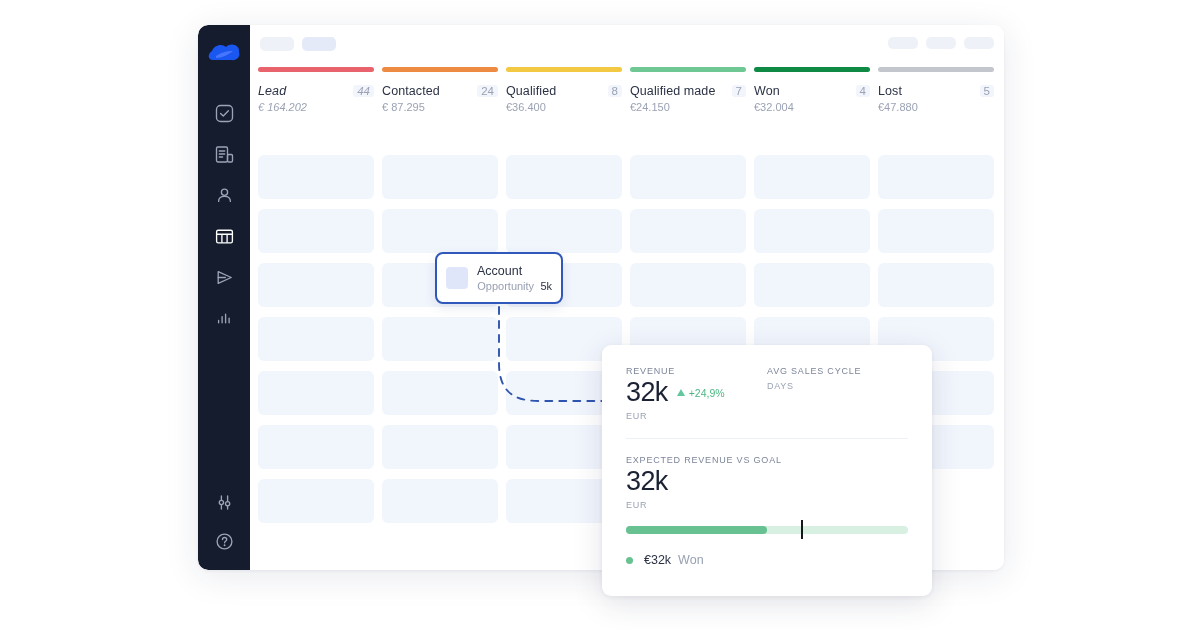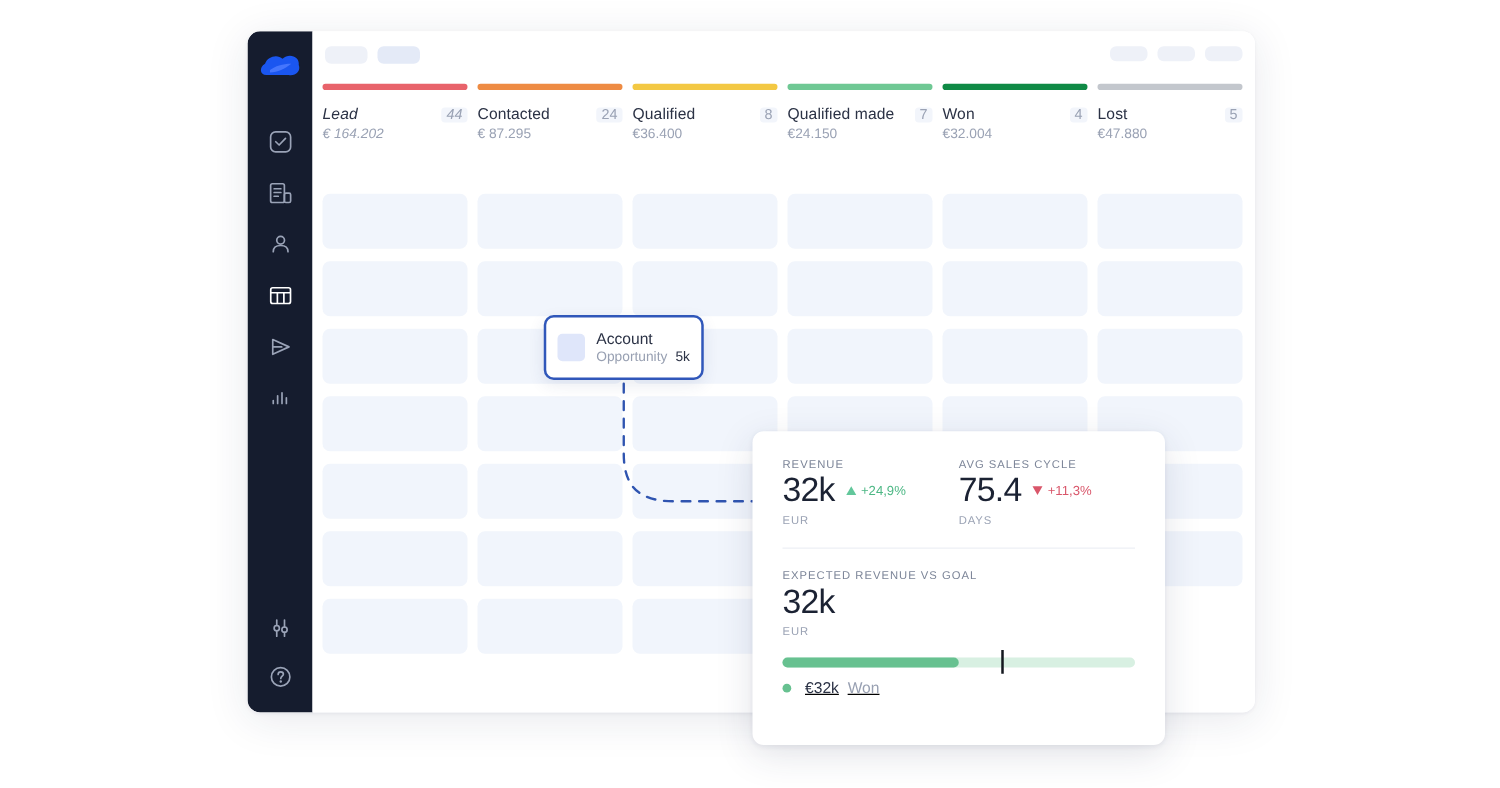--- a/index.html
+++ b/index.html
@@ -81,21 +81,21 @@
     border-radius: 8px;
     display: flex; align-items: center;
     padding: 0 9px;
     box-shadow: 0 4px 12px rgba(40,60,120,.10);
     z-index: 6;
   }
   .acct-thumb { width: 22px; height: 22px; border-radius: 4px; background: #dfe6fa; flex: 0 0 auto; }
   .acct-txt { margin-left: 9px; flex: 1 1 auto; min-width: 0; }
   .acct-title { font-size: 12.5px; color: #2b3245; line-height: 1.15; }
   .acct-sub { display: flex; align-items: baseline; margin-top: 1px; }
-  .acct-sub-l { font-size: 11px; color: #98a0b2; flex: 1 1 auto; }
+  .acct-sub-l { font-size: 11px; color: #98a0b2; flex: 1 1 auto; text-align: center; }
   .acct-sub-v { font-size: 11px; color: #2b3245; margin-left: 6px; text-align: center; }
 
   
   .arrow-svg { position: absolute; left: 170px; top: 250px; z-index: 5; }
 
   
   .stats {
     position: absolute; left: 602px; top: 345px;
     width: 330px; height: 251px;
     background: #ffffff;
@@ -124,21 +124,21 @@
   .goal-label { font-size: 9px; letter-spacing: .8px; color: #7c8598; text-transform: uppercase; }
   .goal-val { font-size: 27px; color: #1b2233; letter-spacing: -.6px; margin-top: 3px; line-height: 1; }
   .goal-unit { margin-top: 5px; font-size: 9px; letter-spacing: .7px; color: #9aa2b4; text-transform: uppercase; }
 
   .bar-wrap { position: relative; margin-top: 15px; height: 10px; }
   .bar-track { position: absolute; left: 0; top: 1px; width: 100%; height: 8px;
                border-radius: 4px; background: #d8f0e2; }
   .bar-fill { position: absolute; left: 0; top: 1px; height: 8px; border-radius: 4px; background: #67c190; }
   .bar-marker { position: absolute; top: -5px; width: 2px; height: 19px; background: #14181f; }
 
-  .legend { margin-top: 8px; text-decoration: underline; }
+  .legend { margin-top: 18px; }
   .legend-row { display: flex; align-items: center; margin-bottom: 7px; }
   .dot { width: 7px; height: 7px; border-radius: 50%; flex: 0 0 auto; }
   .legend-val { margin-left: 11px; font-size: 12.5px; color: #2b3245; }
   .legend-key { margin-left: 7px; font-size: 12.5px; color: #98a0b2; }
 </style>
 </head>
 <body>
 
 <div id="stage">
 
@@ -367,27 +367,20 @@
           <span class="kpi-delta up">
             <span class="tri up"></span>
             <span>+24,9%</span>
           </span>
         </div>
         <div class="kpi-unit">EUR</div>
       </div>
 
       <div class="kpi">
         <div class="kpi-label">Avg sales cycle</div>
-        <div class="kpi-val-row">
-          <span class="kpi-val">75.4</span>
-          <span class="kpi-delta down">
-            <span class="tri down"></span>
-            <span>+11,3%</span>
-          </span>
-        </div>
         <div class="kpi-unit">Days</div>
       </div>
     </div>
 
     <div class="divider"></div>
 
     <div class="goal">
       <div class="goal-label">Expected revenue vs goal</div>
       <div class="goal-val">32k</div>
       <div class="goal-unit">EUR</div>

